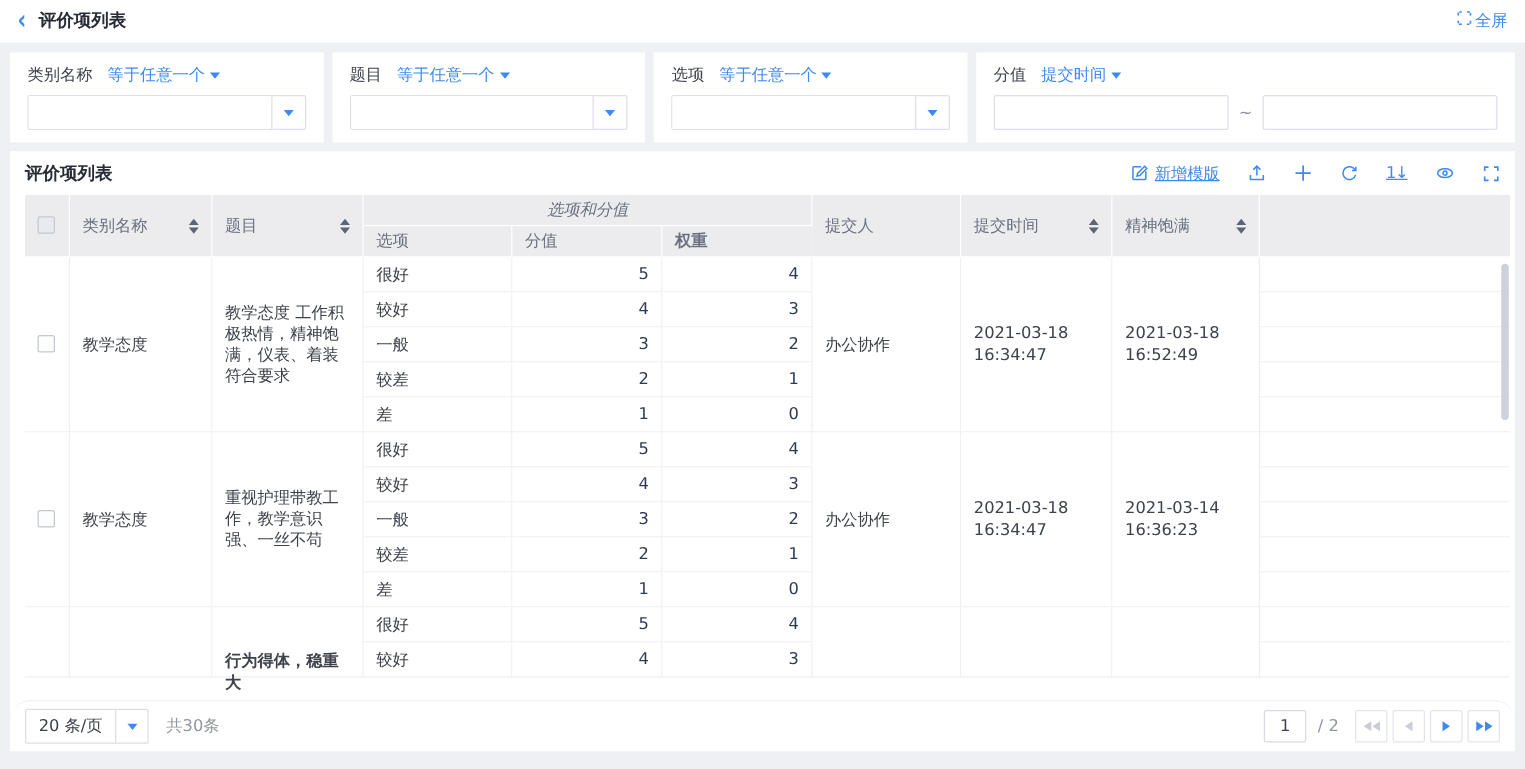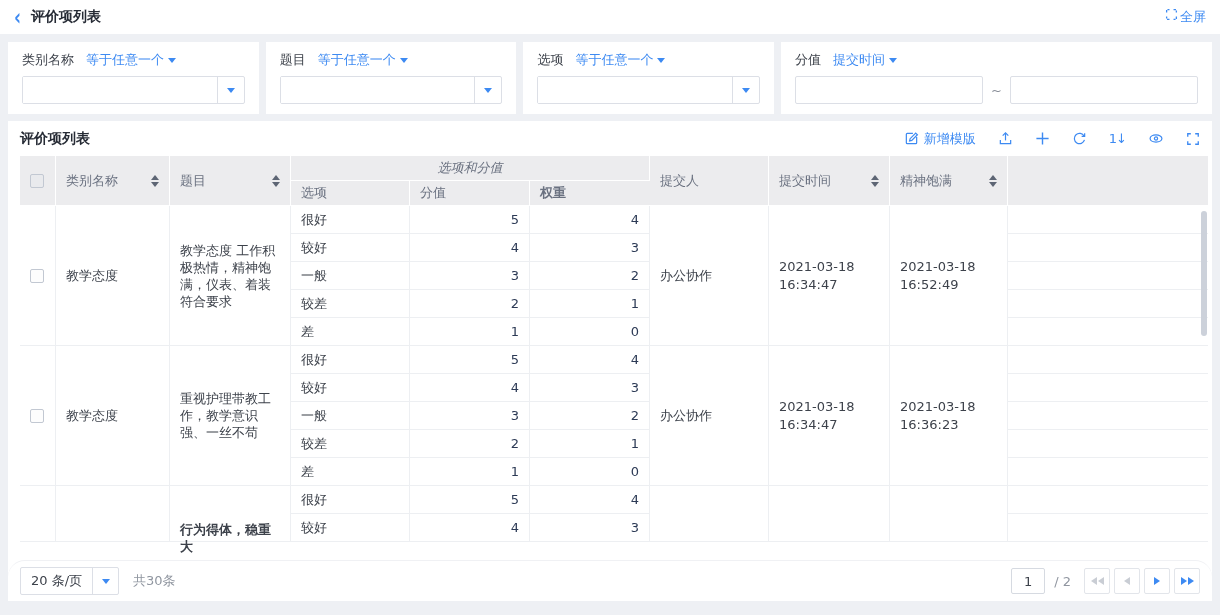--- a/index.html
+++ b/index.html
@@ -38,21 +38,21 @@
   .select-input { flex:1; border:none; outline:none; padding:0 8px; font:inherit; min-width:0; }
   .select-arrow { width:27px; border-left:1px solid #dcdfe6; display:flex; align-items:center; justify-content:center; color:#3d8af2; cursor:pointer; }
   .range-row { display:flex; align-items:center; gap:8px; }
   .range-input { height:28px; border:1px solid #dcdfe6; border-radius:2px; flex:1; min-width:0; padding:0 8px; font:inherit; outline:none; }
   .range-sep { color:#8a8f99; }
 
   
   .table-panel { position:relative; background:#fff; margin:0 8px; height:480px; overflow:hidden; }
   .panel-header { height:35px; display:flex; align-items:center; justify-content:space-between; padding:0 12px; }
   .panel-title { font-weight:bold; font-size:14px; color:#262b35; }
-  .toolbar { display:flex; align-items:center; gap:22px; color:#3d8af2; }
+  .toolbar { display:flex; align-items:center; gap:22px; color:#3d8af2;text-decoration:underline; }
   .toolbar svg { display:block; }
   .tool-btn { cursor:pointer; display:flex; align-items:center; }
   .add-template { display:flex; align-items:center; gap:5px; cursor:pointer; }
   .sort-num-icon { font-size:13px; color:#3d8af2; letter-spacing:-1px; }
 
   .table-wrap { padding:0 4px 0 12px; height:445px; overflow:hidden; position:relative; }
   table { width:100%; border-collapse:separate; border-spacing:0; table-layout:fixed; }
   thead th {
     background:#ececee; height:25px; font-weight:normal; color:#6a7180;
     text-align:left; padding:0 10px; border-right:1px solid #fff; border-bottom:1px solid #fff;
@@ -347,21 +347,21 @@
           </tr>
           <tr>
             <td rowspan="5"><span class="checkbox"></span></td>
             <td class="cell-category" rowspan="5">教学态度</td>
             <td class="cell-question" rowspan="5"><span class="q-text">重视护理带教工作，教学意识强、一丝不苟</span></td>
             <td class="cell-option">很好</td>
             <td class="num">5</td>
             <td class="num">4</td>
             <td class="cell-submitter" rowspan="5">办公协作</td>
             <td class="cell-time" rowspan="5">2021-03-18 16:34:47</td>
-            <td class="cell-time" rowspan="5">2021-03-18 16:36:23</td>
+            <td class="cell-time" rowspan="5">2021-03-14 16:36:23</td>
             <td class="cell-action"></td>
           </tr>
           <tr>
             <td class="cell-option">较好</td>
             <td class="num">4</td>
             <td class="num">3</td>
             <td class="cell-action"></td>
           </tr>
           <tr>
             <td class="cell-option">一般</td>

